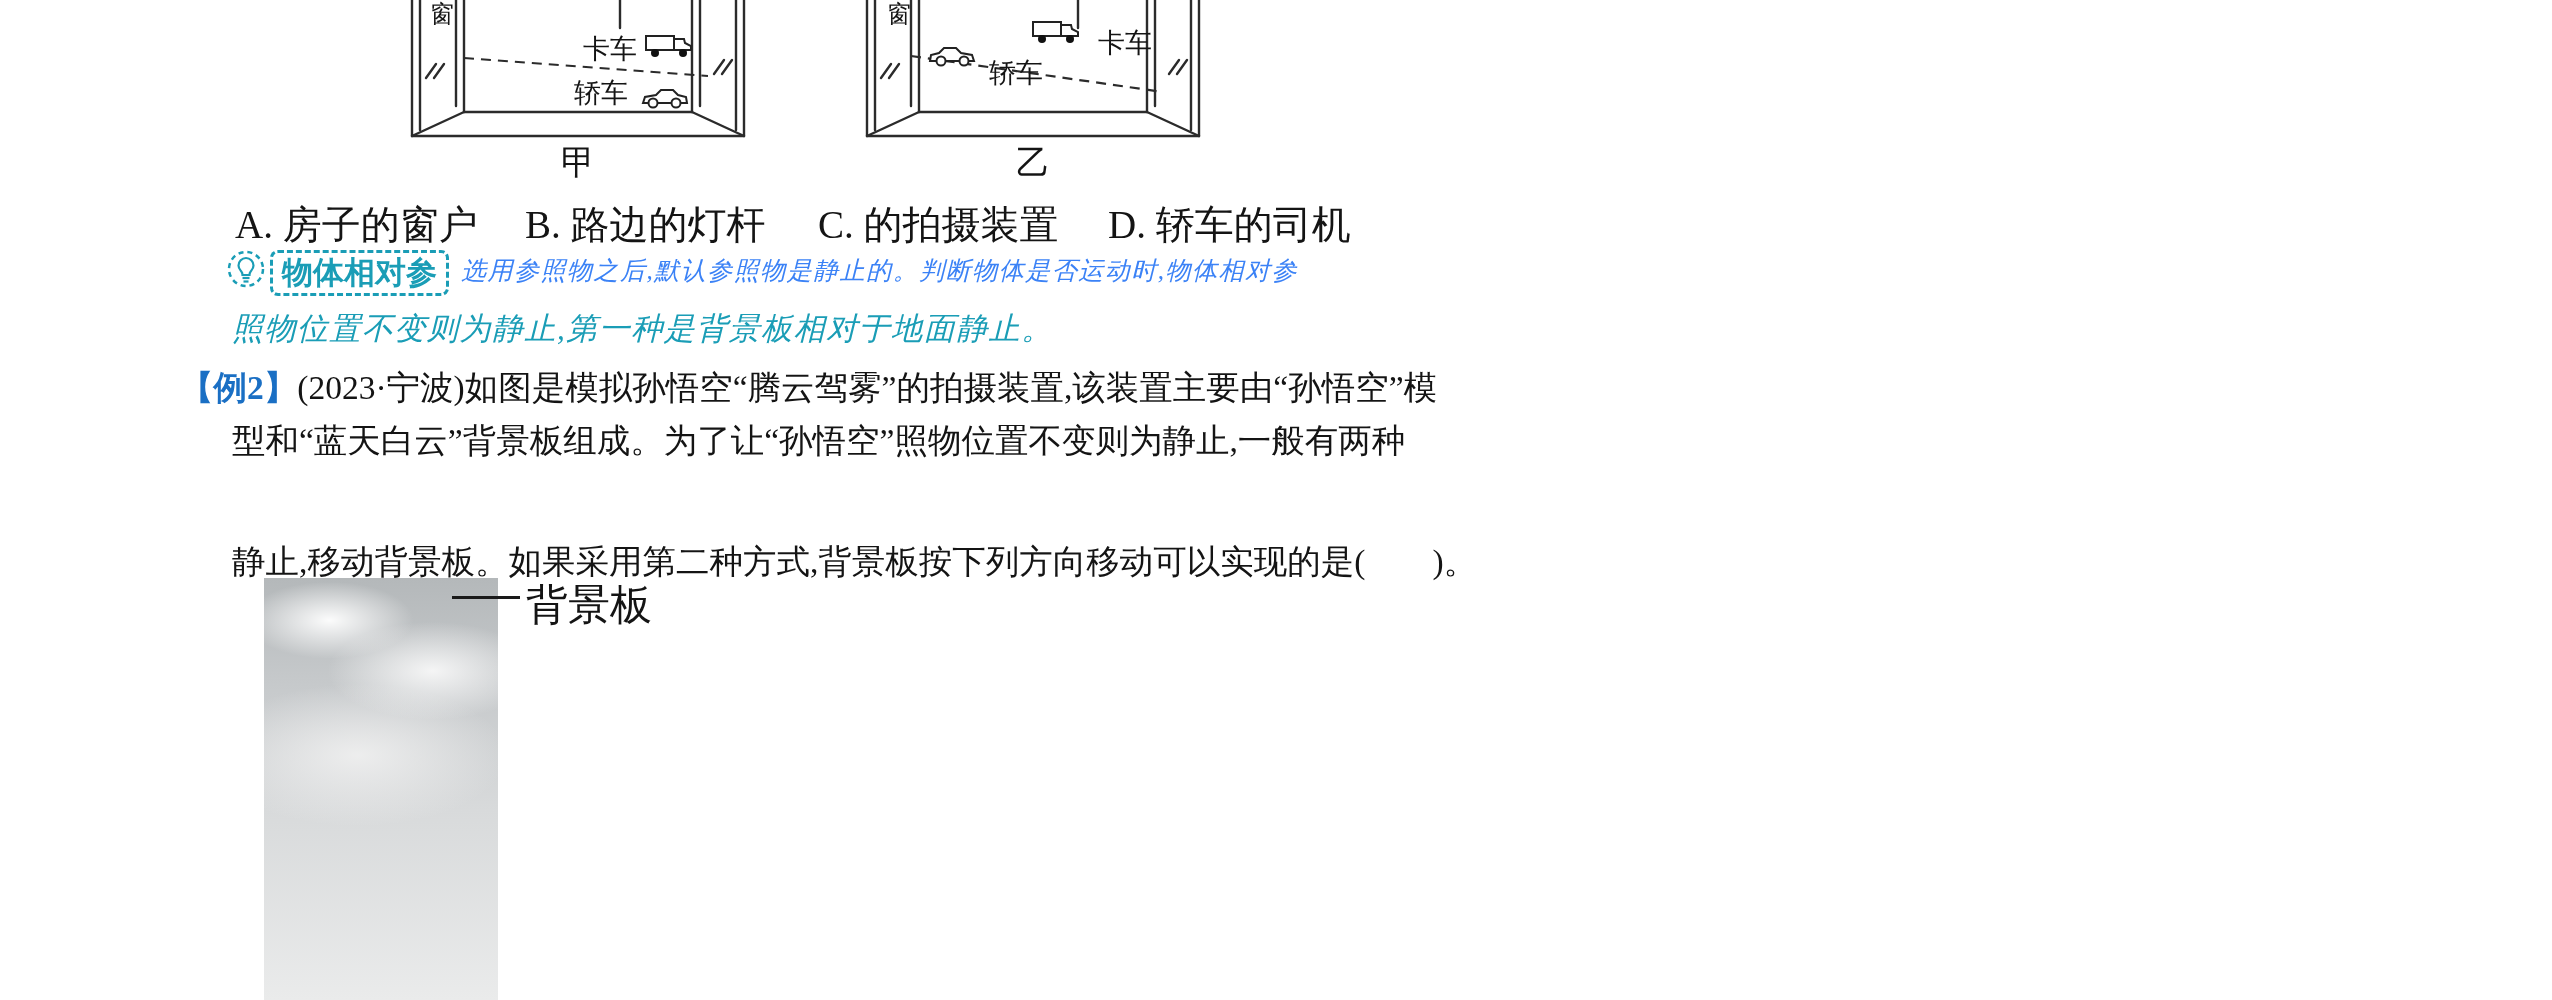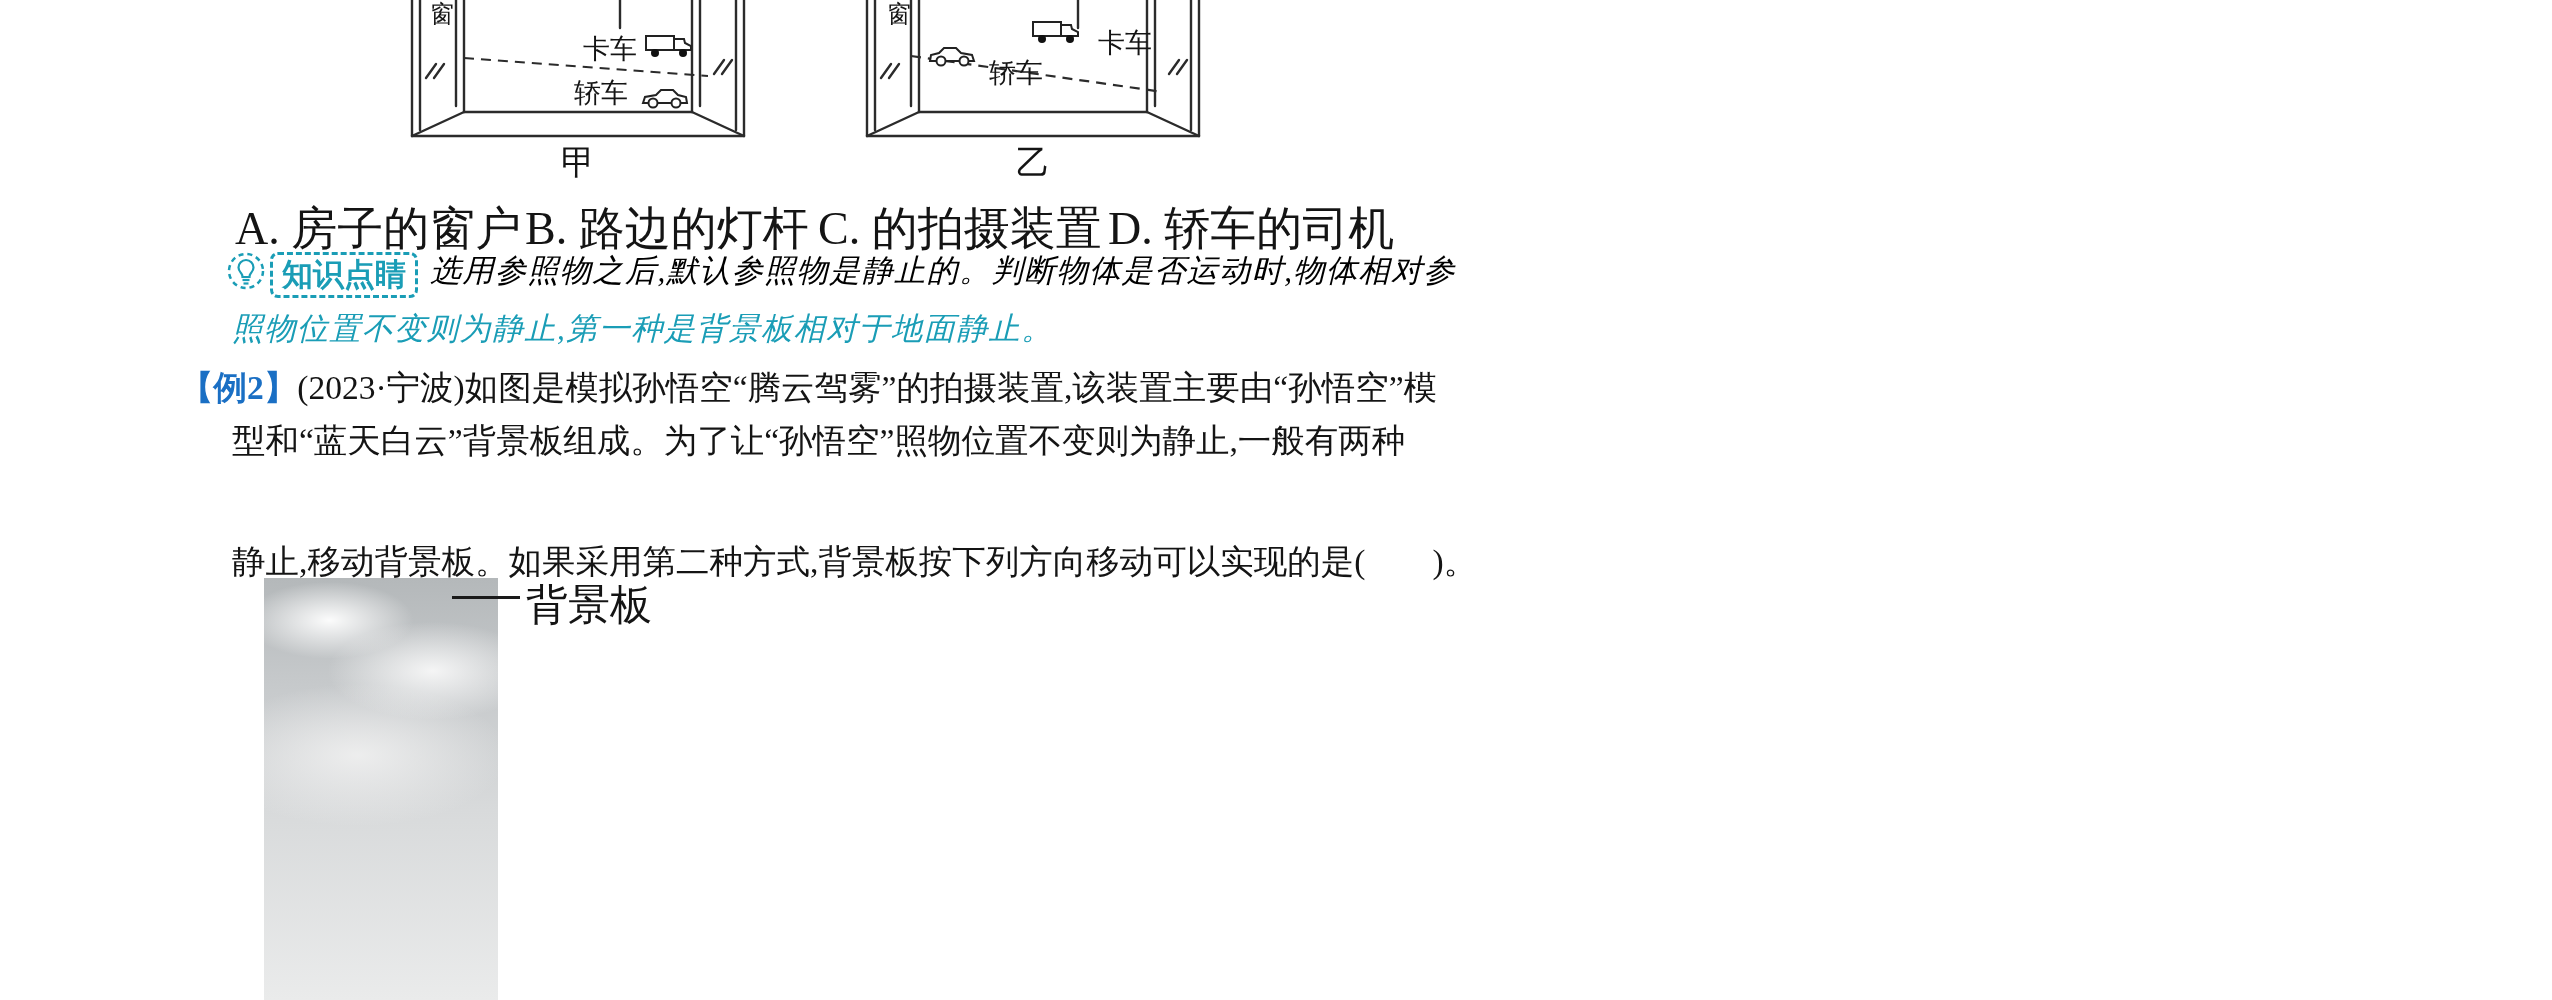--- a/index.html
+++ b/index.html
@@ -2,28 +2,28 @@
 <html><head>
 <meta charset="utf-8">
 <style>
   html,body{margin:0;padding:0;background:#fff;}
   .page{position:relative;width:2552px;height:1000px;background:#ffffff;overflow:hidden;
         font-family:"Liberation Serif","DejaVu Serif",serif;color:#141414;}
   .abs{position:absolute;}
 
   .fig-caption{position:absolute;width:340px;text-align:center;font-size:34px;top:140px;}
 
-  .option{position:absolute;top:198px;white-space:nowrap;font-size:46px;}
+  .option{position:absolute;top:198px;white-space:nowrap;font-size:39px;}
 
   .tip-row{position:absolute;left:226px;top:248px;white-space:nowrap;line-height:46px;}
   .tip-icon{display:inline-block;vertical-align:-10px;width:40px;height:40px;}
   .tip-box{display:inline-block;vertical-align:-4px;border:3px dashed #1a9db6;border-radius:8px;
            padding:1px 9px;color:#1a9db6;font-weight:bold;font-size:31px;
            margin:0 12px 0 4px;line-height:38px;}
-  .tip-text{color:#000000;font-style:italic;font-size:31px;letter-spacing:1.5px;}
+  .tip-text{color:#3b82f6;font-style:italic;font-size:25px;letter-spacing:1.5px;}
   .tip-line2{position:absolute;left:232px;top:308px;font-size:31px;color:#1a9db6;
              font-style:italic;letter-spacing:1.5px;white-space:nowrap;}
 
   .ex-line{position:absolute;font-size:33.5px;white-space:nowrap;}
   .ex-tag{color:#1a6fc4;font-weight:bold;}
 
   .cloud{position:absolute;left:264px;top:578px;width:234px;height:422px;
          background:
           radial-gradient(ellipse 120px 55px at 28% 10%, rgba(255,255,255,.95), rgba(255,255,255,0) 70%),
           radial-gradient(ellipse 150px 70px at 72% 22%, rgba(250,250,250,.9), rgba(250,250,250,0) 70%),
@@ -130,21 +130,21 @@
   <span class="option" style="left:1108px">D. 轿车的司机</span>
 
   <div class="tip-row">
     <span class="tip-icon">
       <svg width="40" height="40" viewBox="0 0 40 40">
         <circle cx="20" cy="20" r="17" fill="none" stroke="#1a9db6" stroke-width="2.5" stroke-dasharray="5 4"></circle>
         <path d="M20 9 a7.5 7.5 0 0 1 7.5 7.5 c0 3 -1.8 4.6 -3 6.2 c-0.8 1 -1 1.8 -1 3.3 h-7 c0 -1.5 -0.2 -2.3 -1 -3.3 c-1.2 -1.6 -3 -3.2 -3 -6.2 A7.5 7.5 0 0 1 20 9 Z" fill="none" stroke="#1a9db6" stroke-width="2.2"></path>
         <line x1="16.5" y1="29" x2="23.5" y2="29" stroke="#1a9db6" stroke-width="2.2"></line>
         <line x1="17.5" y1="32.5" x2="22.5" y2="32.5" stroke="#1a9db6" stroke-width="2.2"></line>
       </svg>
-    </span><span class="tip-box">知识点睛</span><span class="tip-text">选用参照物之后,默认参照物是静止的。判断物体是否运动时,物体相对参</span>
+    </span><span class="tip-box">物体相对参</span><span class="tip-text">选用参照物之后,默认参照物是静止的。判断物体是否运动时,物体相对参</span>
   </div>
   <div class="tip-line2">照物位置不变则为静止,第一种是背景板相对于地面静止。</div>
 
   <div class="ex-line" style="left:180px;top:366px">
     <span class="ex-tag">【例2】</span><span>(2023·宁波)如图是模拟孙悟空“腾云驾雾”的拍摄装置,该装置主要由“孙悟空”模</span>
   </div>
   <div class="ex-line" style="left:232px;top:419px">型和“蓝天白云”背景板组成。为了让“孙悟空”照物位置不变则为静止,一般有两种</div>
   <div class="ex-line" style="left:232px;top:540px">静止,移动背景板。如果采用第二种方式,背景板按下列方向移动可以实现的是(　　)。</div>
 
   <div class="cloud"></div>

